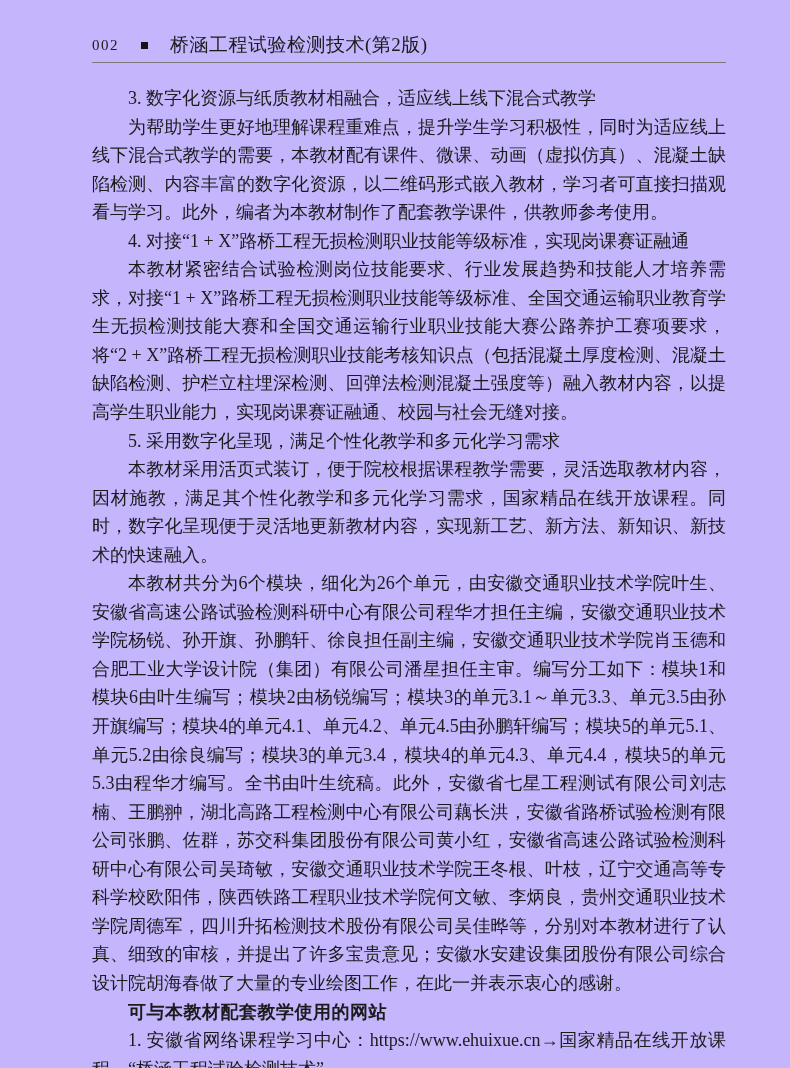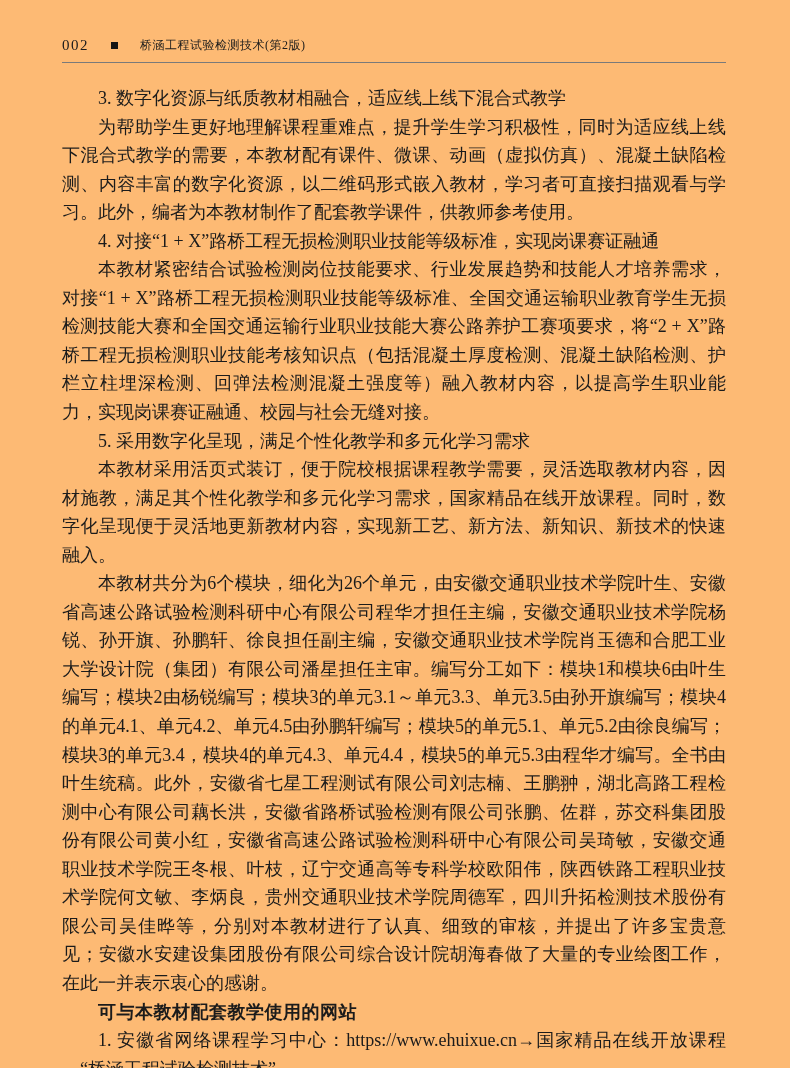--- a/index.html
+++ b/index.html
@@ -5,24 +5,24 @@
   html, body {
     margin: 0;
     padding: 0;
     background: #ffffff;
   }
   .page {
     position: relative;
     box-sizing: border-box;
     width: 790px;
     height: 1068px;
-    background: #fdba74;
+    background: #c4b5fd;
     color: #1b1b1b;
     font-family: "Liberation Serif", "DejaVu Serif", serif;
-    padding: 36px 64px 0 62px;
+    padding: 36px 64px 0 92px;
     overflow: hidden;
   }
   
   .page-header {
     display: flex;
     align-items: center;
     height: 18px;
   }
   .page-num {
     font-size: 15px;
@@ -31,21 +31,21 @@
   }
   .sq-bullet {
     display: inline-block;
     width: 7px;
     height: 7px;
     background: #141414;
     margin-right: 22px;
     flex: 0 0 auto;
   }
   .book-title {
-    font-size: 12px;
+    font-size: 19px;
     letter-spacing: 0.5px;
   }
   .header-rule {
     border: none;
     border-top: 1.5px solid #7a7a7a;
     margin: 8px 0 0 0;
   }
   
   .content {
     margin-top: 21px;

